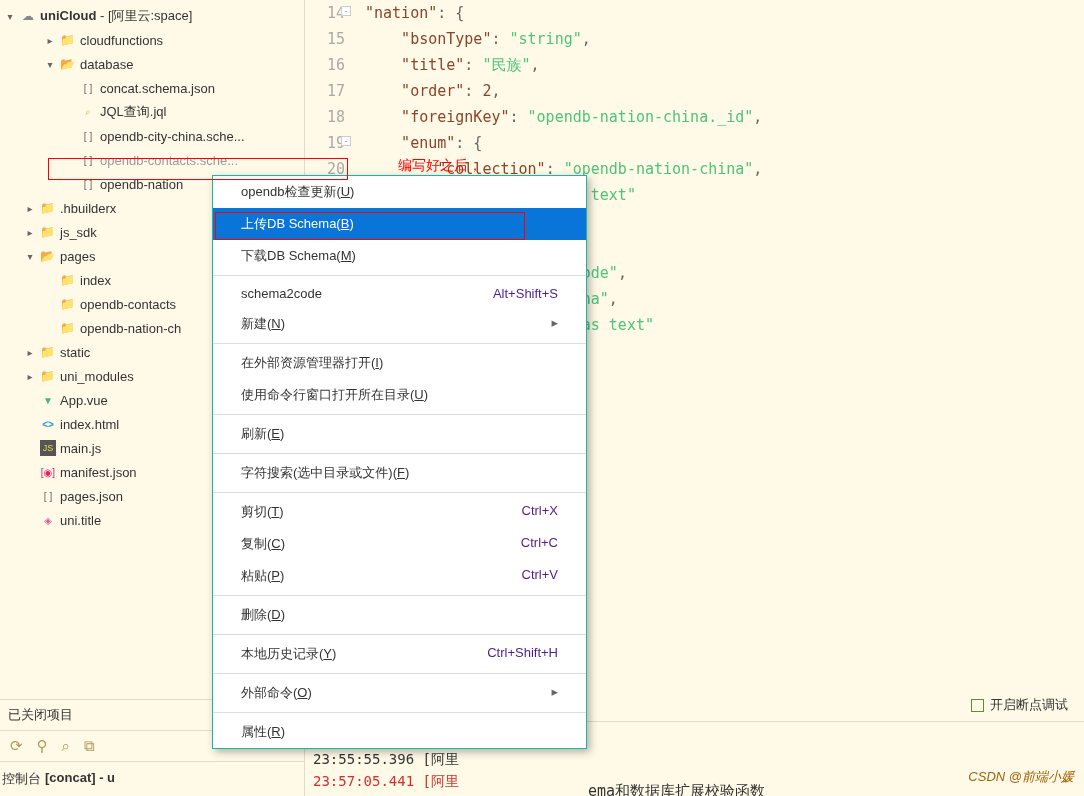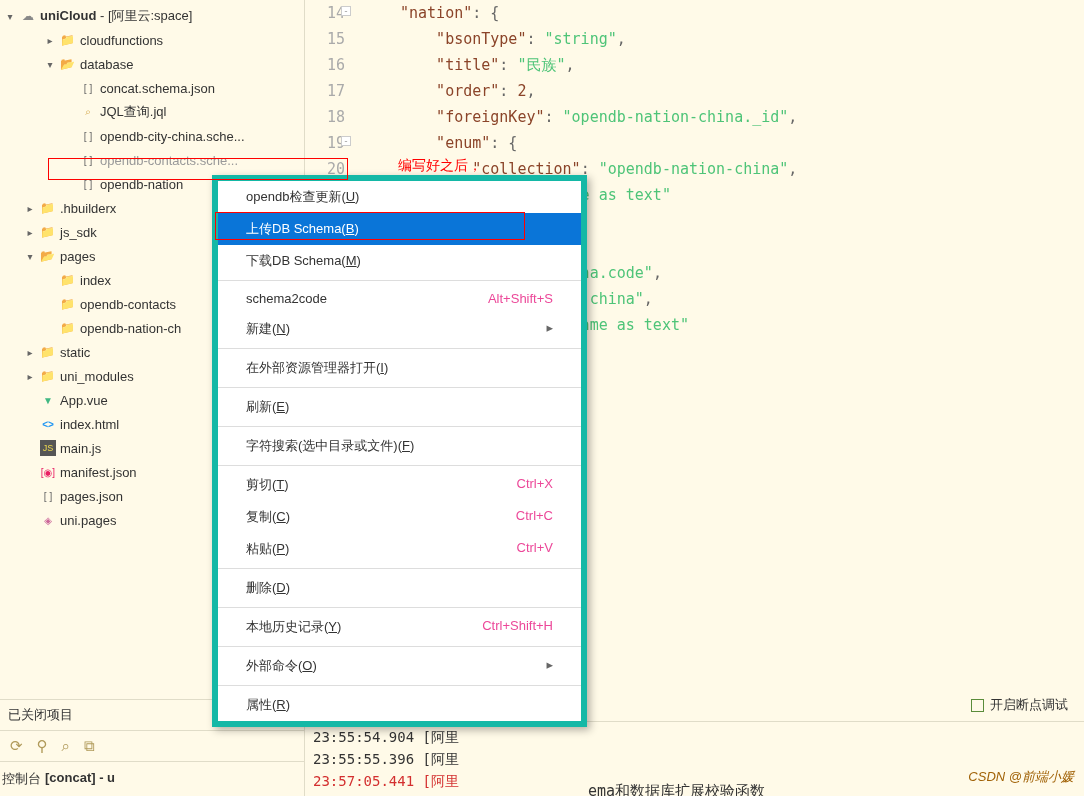--- a/index.html
+++ b/index.html
@@ -22,34 +22,34 @@
 .scss-icon { color: #cc6699; font-size:10px; }
 .label { color: #333; }
 .label.faded { color: #999; }
 .closed-projects { padding: 6px 8px; border-top: 1px solid #e0dcc8; background: #fffae8; }
 .toolbar { display: flex; gap: 14px; padding: 6px 10px; border-top: 1px solid #e0dcc8; color: #b09a5a; align-items: center; }
 .toolbar .ticon { font-size: 15px; }
 .tab-row { display: flex; border-top: 1px solid #e0dcc8; }
 .tab { padding: 8px 2px; cursor: pointer; }
 .tab.active { font-weight: bold; text-align: center; }
 .right-panel { flex: 1; display: flex; flex-direction: column; background: #fffae8; }
-.editor { flex: 1; display: flex; font-family: Consolas, monospace; font-size: 15px; position: relative; gap: 35px; }
+.editor { flex: 1; display: flex; font-family: Consolas, monospace; font-size: 15px; position: relative; }
 .gutter { width: 50px; text-align: right; padding-right: 10px; color: #aaa; background: #fffae8; line-height: 26px; }
 .gutter .ln { height: 26px; position: relative; }
 .fold { position: absolute; right: -6px; top: 6px; font-size: 9px; color: #999; border: 1px solid #ccc; width: 10px; height: 10px; line-height: 8px; text-align: center; background: #fff; }
 .code { flex: 1; line-height: 26px; padding-left: 10px; white-space: pre; }
 .str { color: #4ec478; }
 .key { color: #8b4429; }
 .num { color: #8b4429; }
 .punc { color: #666; }
-.context-menu { position: absolute; left: 212px; top: 175px; width: 375px; background: #fff; border: 6px solid #14b8a6; box-shadow: 3px 3px 8px rgba(0,0,0,0.3); z-index: 100; }
+.context-menu { position: absolute; left: 212px; top: 175px; width: 375px; background: #fff; border: 1px solid #14b8a6; box-shadow: 3px 3px 8px rgba(0,0,0,0.3); z-index: 100; }
 .menu-item { display: flex; justify-content: space-between; padding: 7px 28px; cursor: pointer; }
 .menu-item.hover { background: #0a75d8; color: #fff; }
 .menu-sep { height: 1px; background: #ddd; margin: 3px 0; }
-.shortcut { color: #ec4899; }
+.shortcut { color: #4c1d95; }
 .arrow { color: #666; }
 .annotation { position: absolute; left: 398px; top: 156px; color: red; font-size: 14px; line-height: 18px; z-index: 50; }
 .red-box-menu { position: absolute; border: 1px solid red; z-index: 101; pointer-events: none; }
 #rb1 { left: 48px; top: 158px; width: 300px; height: 22px; }
 #rb2 { left: 215px; top: 212px; width: 310px; height: 28px; }
 .console { border-top: 1px solid #e0dcc8; padding: 4px 8px; font-family: Consolas, monospace; font-size: 14px; line-height: 22px; }
 .console-line .ts { color: #333; }
 .console-line .tag { color: #333; }
 .console-line.err .ts, .console-line.err .tag { color: #d32f2f; }
 .breakpoint { position: absolute; right: 16px; top: 696px; font-size: 13px; color: #333; display: flex; align-items: center; gap: 6px; }
@@ -165,21 +165,21 @@
             <span class="label">manifest.json</span>
           </div>
           <div class="tree-item" style="padding-left: 24px;">
             <span class="expander"></span>
             <span class="icon json-icon">[ ]</span>
             <span class="label">pages.json</span>
           </div>
           <div class="tree-item" style="padding-left: 24px;">
             <span class="expander"></span>
             <span class="icon scss-icon">◈</span>
-            <span class="label">uni.pages</span>
+            <span class="label">uni.title</span>
           </div>
         </div>
     </div>
     <div class="closed-projects">已关闭项目</div>
     <div class="toolbar">
       <span class="ticon">⟳</span>
       <span class="ticon">⚲</span>
       <span class="ticon">⌕</span>
       <span class="ticon">⧉</span>
     </div>
@@ -235,20 +235,24 @@
     </div>
     <div class="menu-item">
       <span>新建(<u>N</u>)</span>
       <span class="arrow">▸</span>
     </div>
     <div class="menu-sep"></div>
     <div class="menu-item">
       <span>在外部资源管理器打开(<u>I</u>)</span>
       <span></span>
     </div>
+    <div class="menu-item">
+      <span>使用命令行窗口打开所在目录(<u>U</u>)</span>
+      <span></span>
+    </div>
     <div class="menu-sep"></div>
     <div class="menu-item">
       <span>刷新(<u>E</u>)</span>
       <span></span>
     </div>
     <div class="menu-sep"></div>
     <div class="menu-item">
       <span>字符搜索(选中目录或文件)(<u>F</u>)</span>
       <span></span>
     </div>

